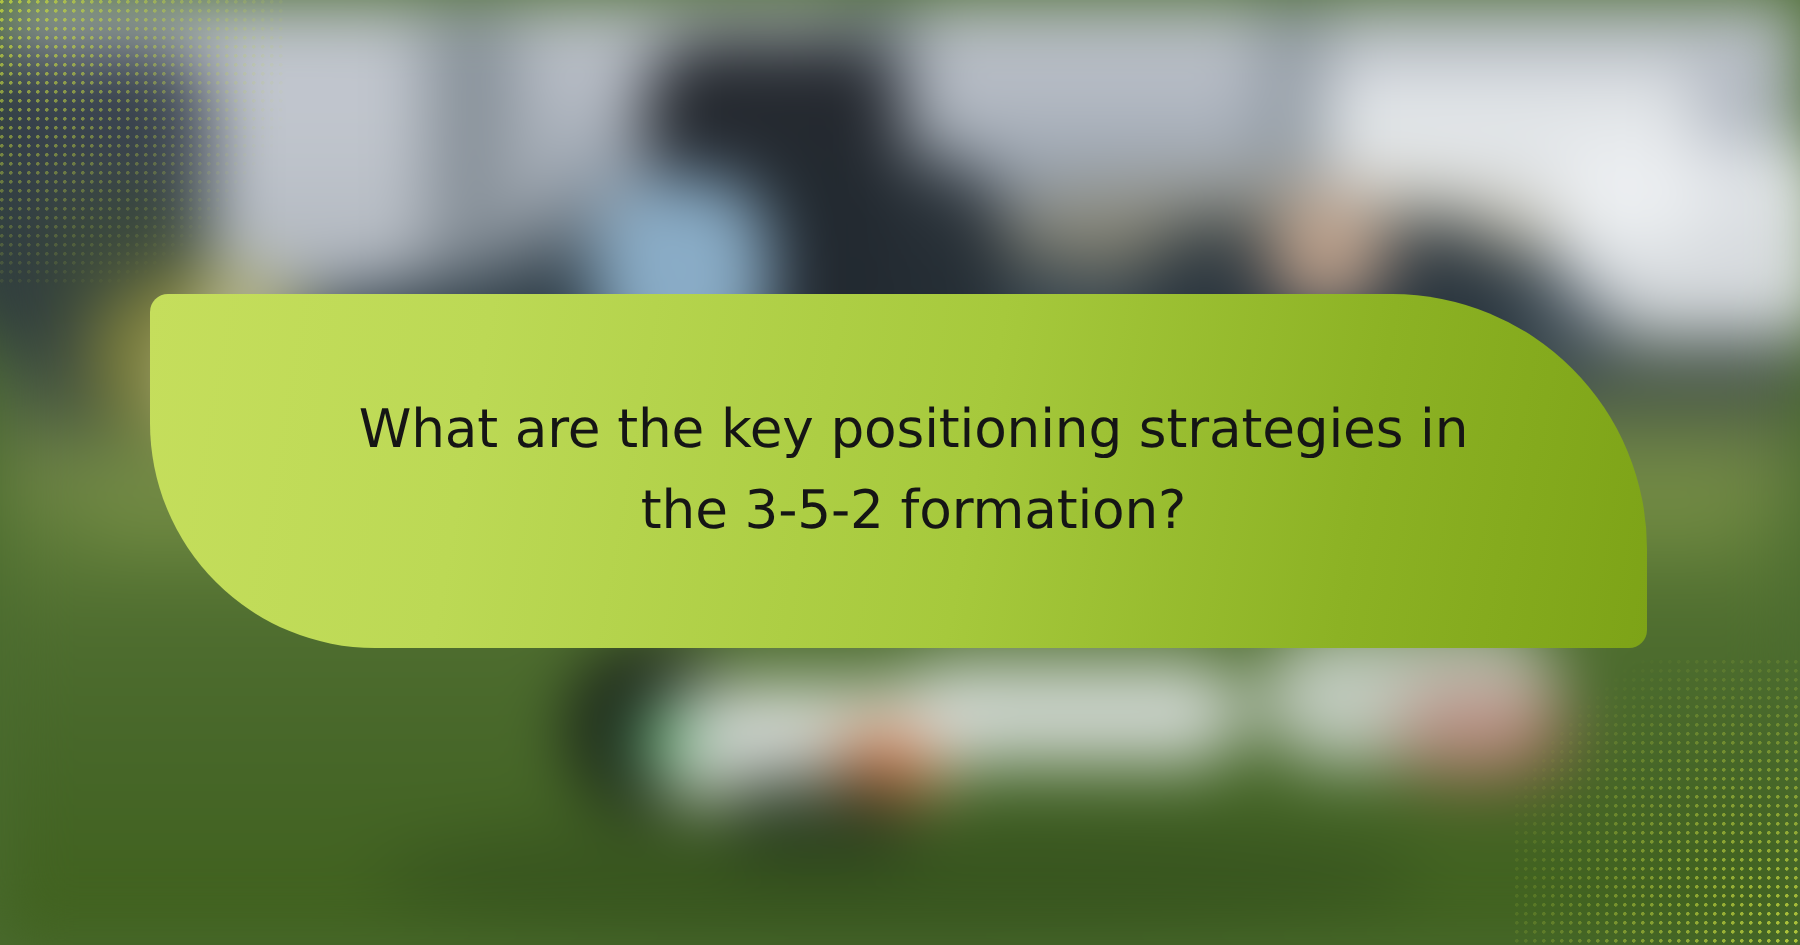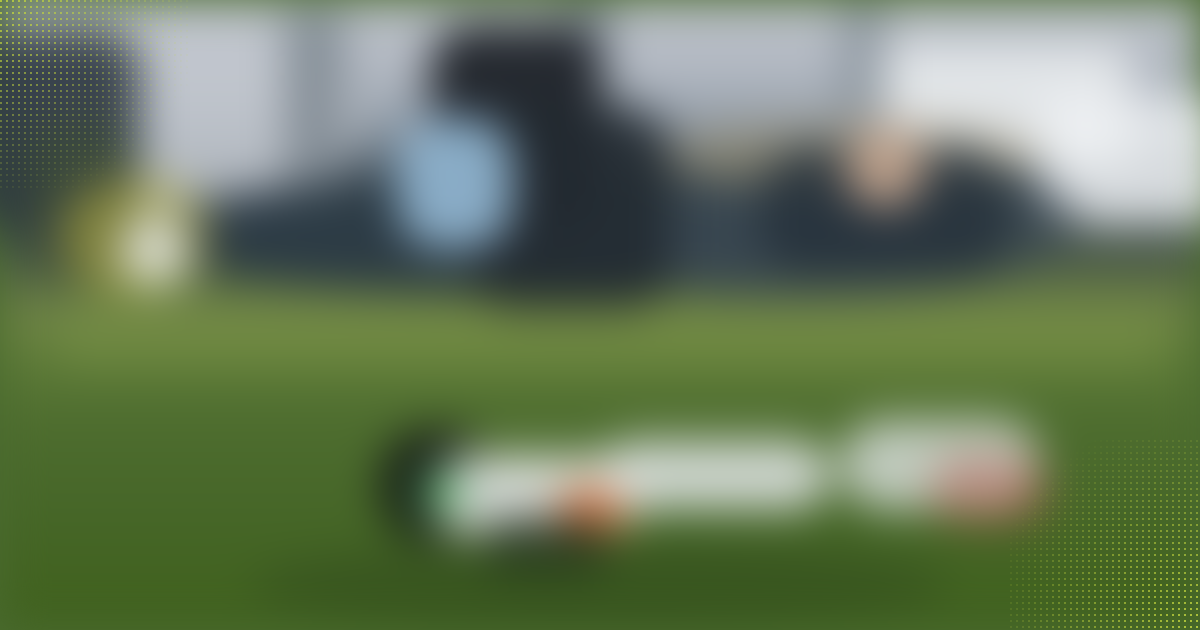--- a/index.html
+++ b/index.html
@@ -181,14 +181,17 @@
       <div class="blob b-boot-dk"></div>
       <div class="blob b-legR"></div>
       <div class="blob b-legR2"></div>
       <div class="blob b-shadow"></div>
     </div>
   </div>
 
   <div class="dots dots-tl"></div>
   <div class="dots dots-br"></div>
 
+  <div class="card">
+    <h1 class="card-title">What are the key positioning strategies in the 3-5-2 formation?</h1>
+  </div>
 
 </div>
 
 </body></html>

